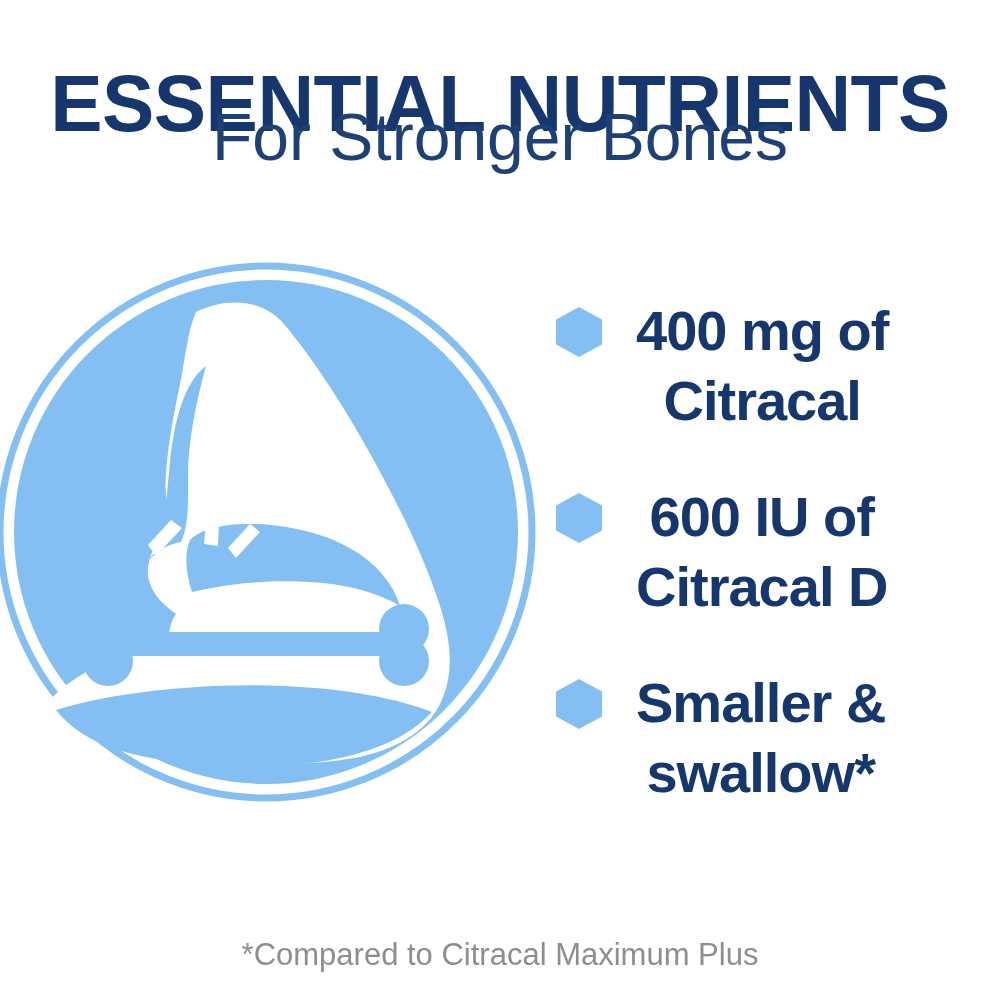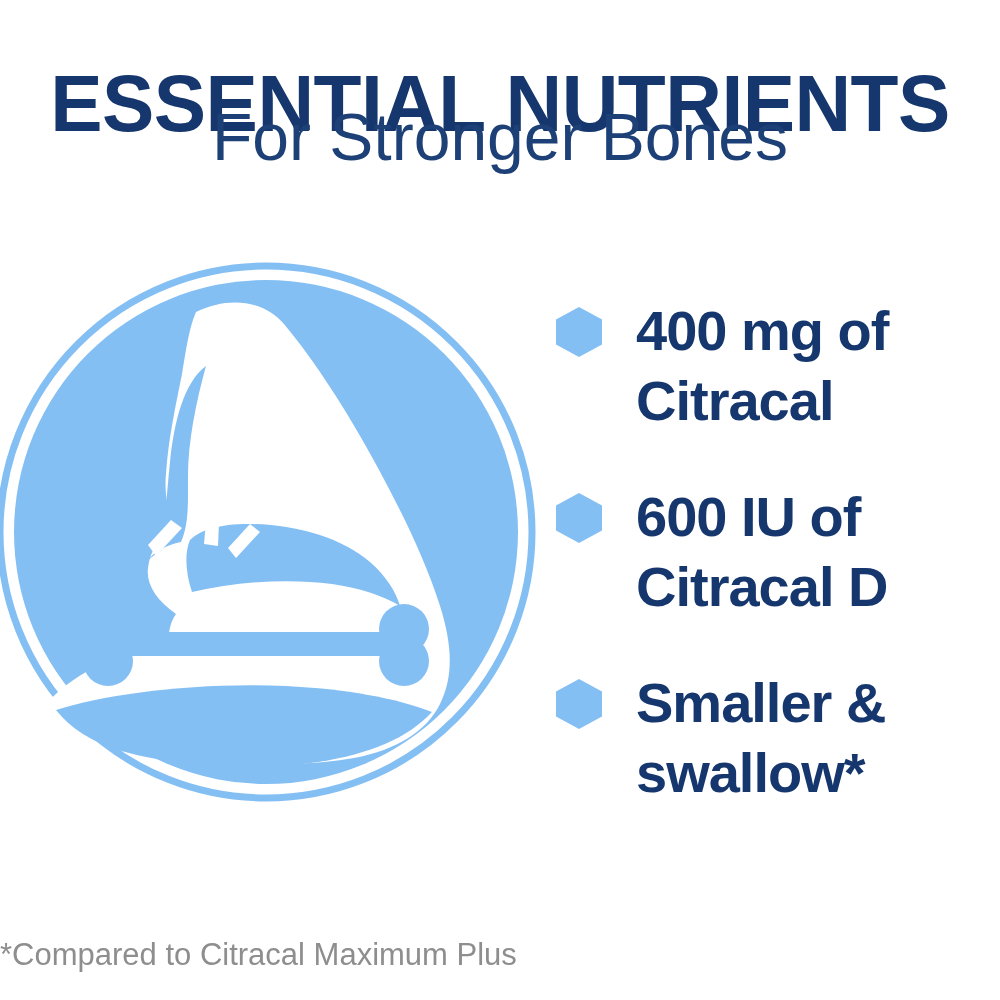--- a/index.html
+++ b/index.html
@@ -71,20 +71,21 @@
     position: absolute;
     left: 556px;
     top: 296px;
     width: 444px;
   }
   .bullet {
     position: relative;
     display: flex;
     align-items: flex-start;
     margin-bottom: 46px;
+    text-align: center;
   }
   .bullet:last-child { margin-bottom: 13px; }
 
   .hex {
     flex: 0 0 auto;
     width: 46px;
     height: 50px;
     margin-top: 11px;
     margin-right: 34px;
     background: #84bff4;
@@ -99,20 +100,21 @@
     line-height: 70px;
     letter-spacing: -1px;
   }
 
   
   .footnote {
     position: absolute;
     left: 0;
     top: 936px;
     width: 1000px;
+    text-align: center;
     color: #8e8e8e;
     font-family: "Liberation Sans Narrow", "Liberation Sans", sans-serif;
     font-weight: 400;
     font-size: 31px;
     line-height: 38px;
     letter-spacing: 0px;
     white-space: nowrap;
   }
 </style>
 </head>

